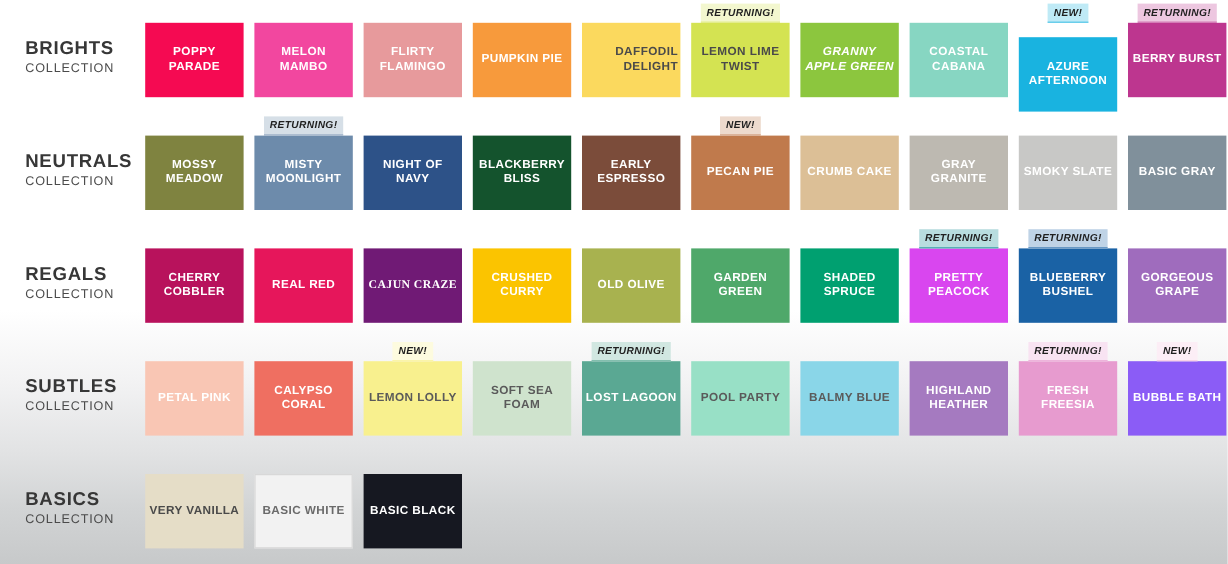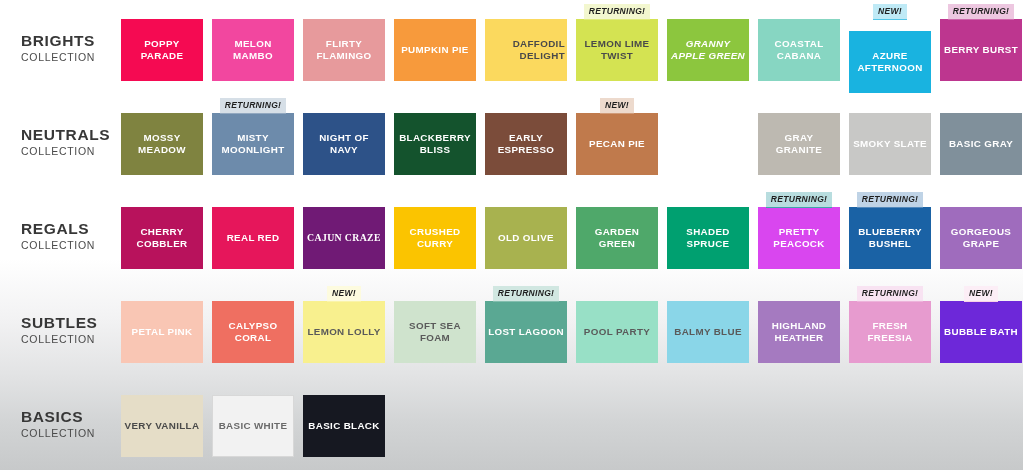--- a/index.html
+++ b/index.html
@@ -216,20 +216,23 @@
           </div>
         </div>
         <div class="swatch-cell">
           <div class="badge-slot"><span class="badge" style="background: rgb(237, 218, 205); border-bottom-color: rgb(208, 155, 121);">NEW!</span></div>
           <div class="swatch" style="background: rgb(192, 122, 76); color: rgb(255, 255, 255);">
             <span class="label-text">PECAN PIE</span>
           </div>
         </div>
         <div class="swatch-cell">
           <div class="badge-slot"></div>
+          <div class="swatch" style="background: rgb(220, 191, 150); color: rgb(255, 255, 255);">
+            <span class="label-text">CRUMB CAKE</span>
+          </div>
         </div>
         <div class="swatch-cell">
           <div class="badge-slot"></div>
           <div class="swatch" style="background: rgb(189, 185, 177); color: rgb(255, 255, 255);">
             <span class="label-text">GRAY GRANITE</span>
           </div>
         </div>
         <div class="swatch-cell">
           <div class="badge-slot"></div>
           <div class="swatch" style="background: rgb(200, 200, 198); color: rgb(255, 255, 255);">
@@ -367,21 +370,21 @@
           </div>
         </div>
         <div class="swatch-cell">
           <div class="badge-slot"><span class="badge" style="background: rgb(248, 227, 242); border-bottom-color: rgb(237, 180, 219);">RETURNING!</span></div>
           <div class="swatch" style="background: rgb(231, 155, 207); color: rgb(255, 255, 255);">
             <span class="label-text">FRESH FREESIA</span>
           </div>
         </div>
         <div class="swatch-cell">
           <div class="badge-slot"><span class="badge" style="background: rgb(252, 238, 246); border-bottom-color: rgb(248, 210, 230);">NEW!</span></div>
-          <div class="swatch" style="background: #6d28d9; color: rgb(255, 255, 255);">
+          <div class="swatch" style="background: #8b5cf6; color: rgb(255, 255, 255);">
             <span class="label-text">BUBBLE BATH</span>
           </div>
         </div>
       </div>
     </div>
     <div class="row">
       <div class="row-label">
         <span class="collection-name">BASICS</span>
         <span class="collection-sub">COLLECTION</span>
       </div>

